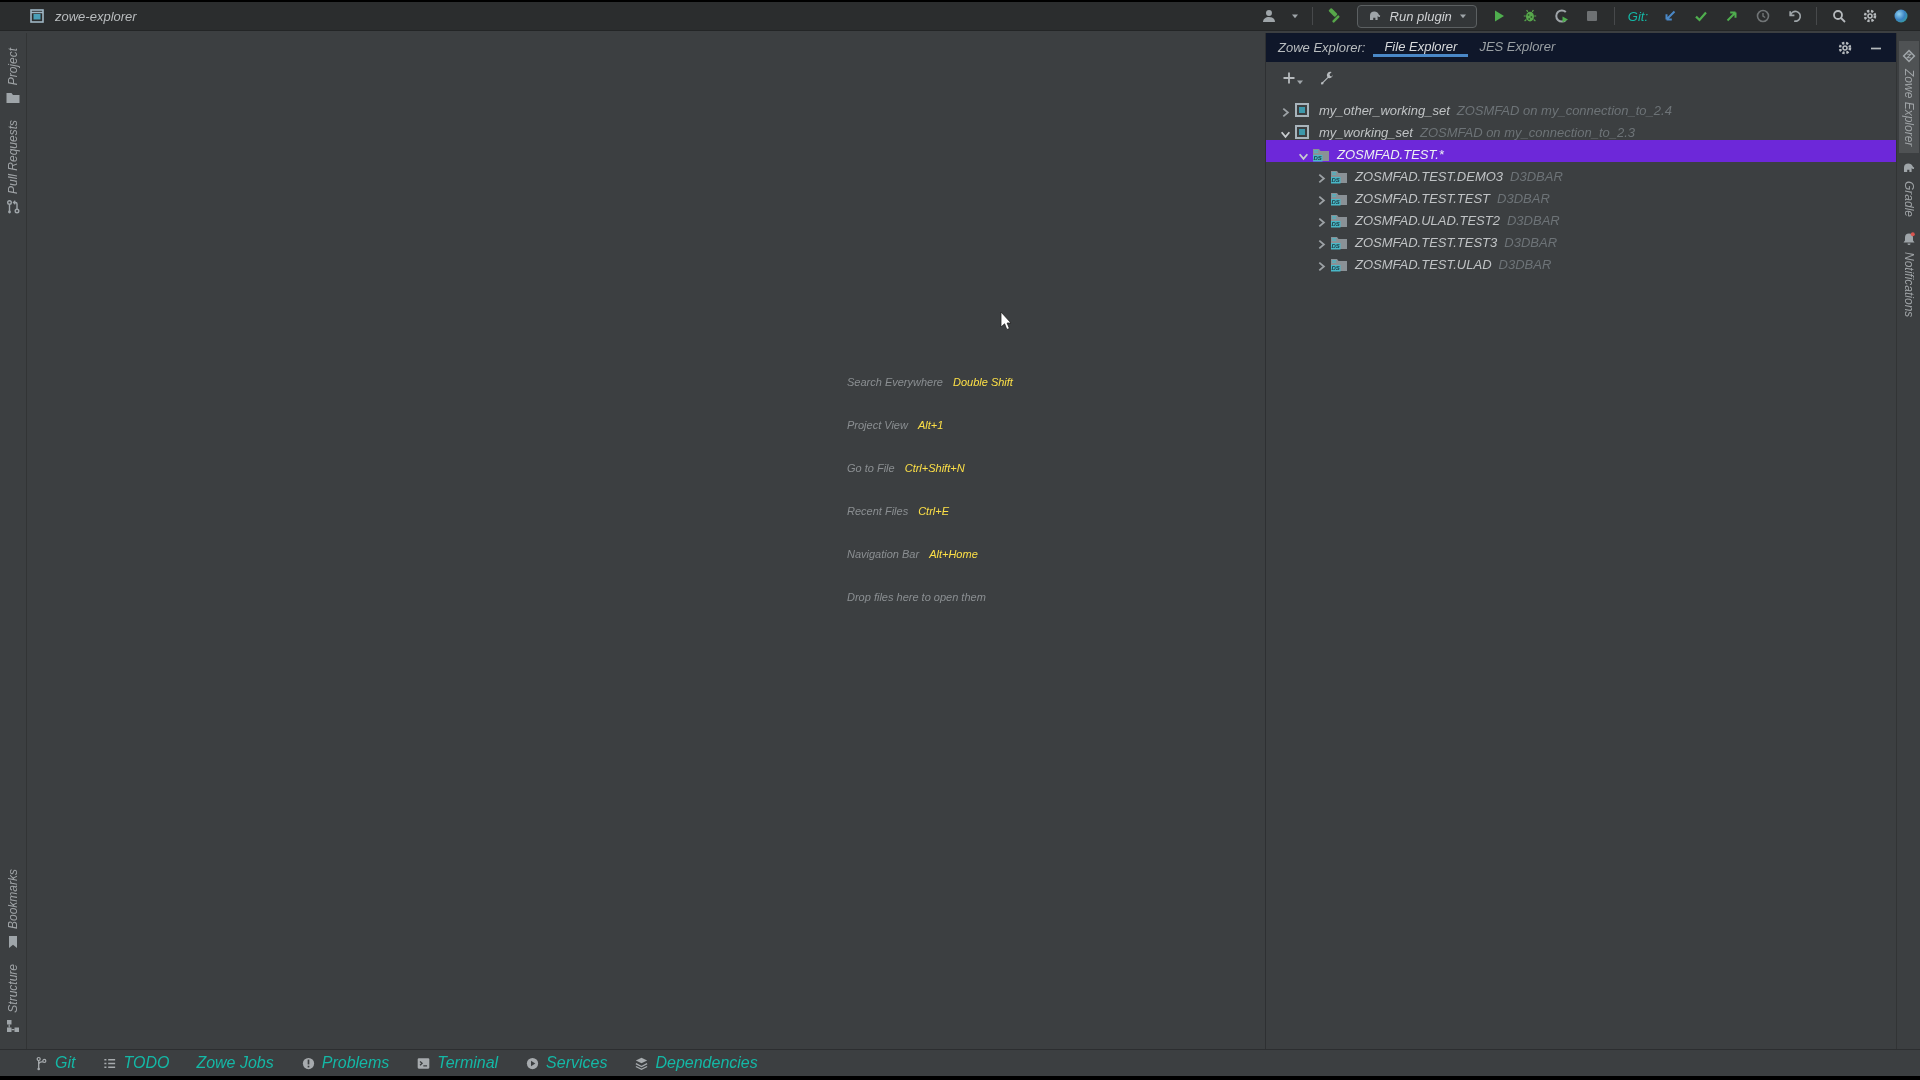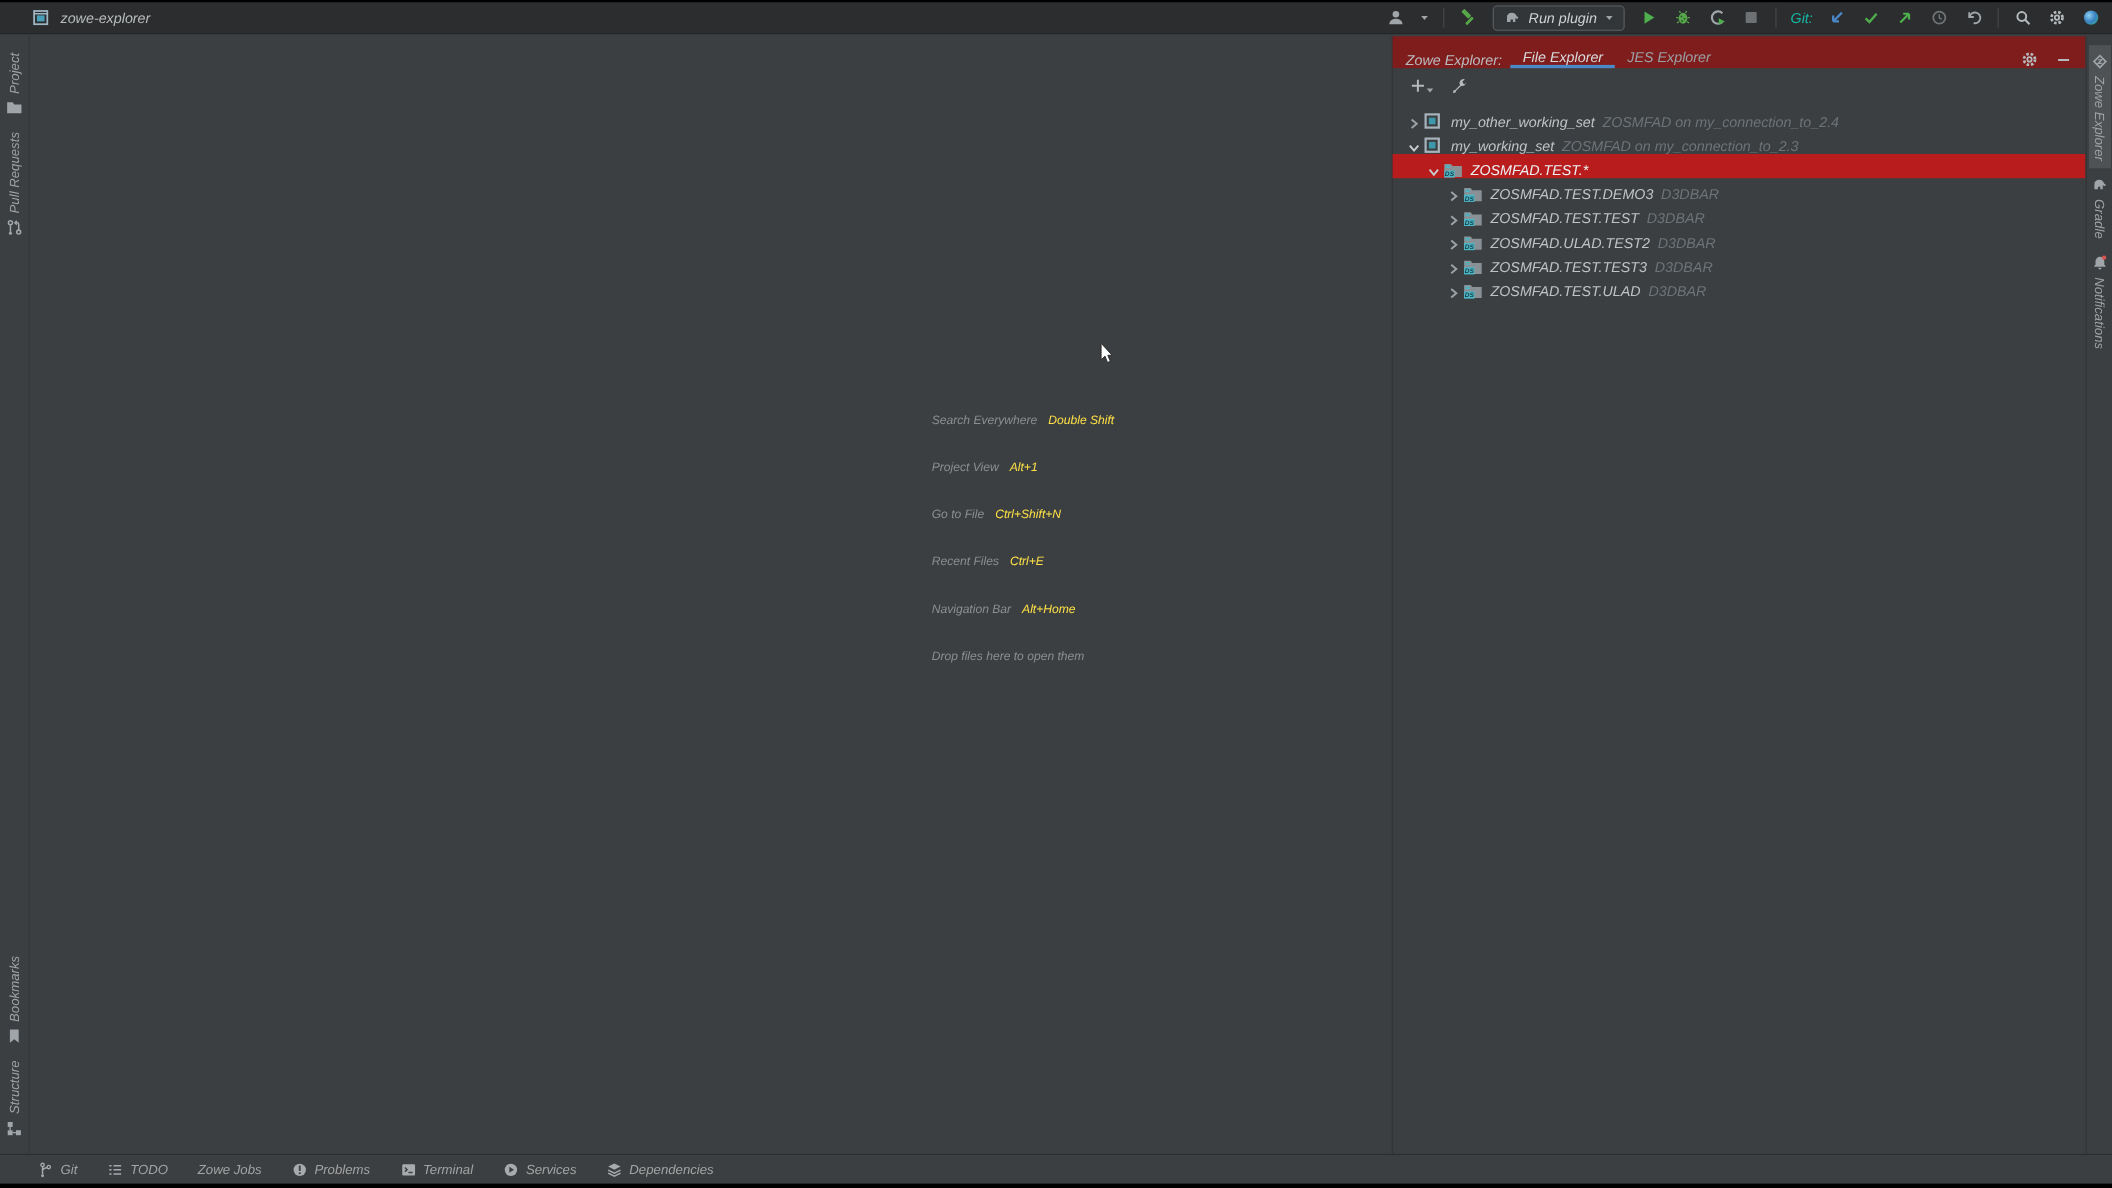--- a/index.html
+++ b/index.html
@@ -42,45 +42,45 @@
   .stripe-icn { width:16px; height:16px; display:inline-flex; }
   .editor { flex:1; position:relative; background:#3c3f41; }
   
   .hints { position:absolute; left:820px; top:339px; font-size:11px; }
   .hint-line { display:flex; align-items:center; gap:10px; height:20px; margin-bottom:23px; }
   .hint-label, .drop-hint { color:#8b8f92; }
   .hint-keys { color:#fde047; }
   
   .panel { width:631px; background:#3c3f41; border-left:1px solid #2e3032; display:flex; flex-direction:column; }
   .panel-header {
-    height:29px; background:#7f1d1d; display:flex; align-items:flex-end; flex-shrink:0;
+    height:29px; background:#0f172a; display:flex; align-items:center; flex-shrink:0;
   }
   .panel-title { display:flex; align-items:center; padding:0 8px 0 12px; color:#b9bdbf; }
   .panel-tab { display:flex; align-items:center; padding:0 11px; color:#9aa0a4; cursor:pointer; border-bottom:3px solid transparent; }
   .panel-tab.active { color:#d8dadc; border-bottom-color:#4a88c7; }
   .panel-header-right { margin-left:auto; display:flex; align-items:center; gap:15px; padding-right:12px; }
   .ph-icon { width:16px; height:16px; display:inline-flex; cursor:pointer; }
   .panel-toolbar { height:32px; display:flex; align-items:center; gap:15px; padding-left:15px; flex-shrink:0; }
   .pt-btn { display:inline-flex; align-items:flex-end; cursor:pointer; }
   .pt-btn .icn { width:16px; height:16px; display:inline-flex; }
   .plus-caret { width:8px; height:8px; margin-left:-1px; display:inline-flex; }
   
   .tree { margin-top:2px; }
   .tree-row { display:flex; align-items:flex-end; height:22px; cursor:pointer; white-space:nowrap; }
-  .tree-row.selected { background:#b91c1c; }
+  .tree-row.selected { background:#6d28d9; }
   .tree-chevron { width:18px; height:12px; display:inline-flex; align-items:center; justify-content:center; flex-shrink:0; }
   .tree-icon { width:20px; height:16px; display:inline-flex; align-items:center; margin-right:5px; flex-shrink:0; }
   .tree-name { color:#c0c3c5; }
   .tree-row.selected .tree-name { color:#ecf0f2; }
   .tree-suffix { color:#6d7377; margin-left:7px; }
   
   .statusbar {
     position:absolute; left:0; right:0; bottom:4px; height:27px; background:#3c3f41;
     border-top:1px solid #2c2e30; display:flex; align-items:center; gap:27px;
-    padding-left:34px; font-size:12px; color:#a3a3a3;
+    padding-left:34px; font-size:16px; color:#14b8a6;
   }
   .sb-item { display:flex; align-items:center; gap:6px; cursor:pointer; }
   .sb-icn { width:15px; height:15px; display:inline-flex; }
   .bottom-edge { position:absolute; left:0; right:0; bottom:0; height:4px; background:#000; }
   .cursor-overlay { position:absolute; left:1000px; top:312px; pointer-events:none; z-index:50; }
   svg { display:block; }
 </style>
 </head>
 <body>
 

